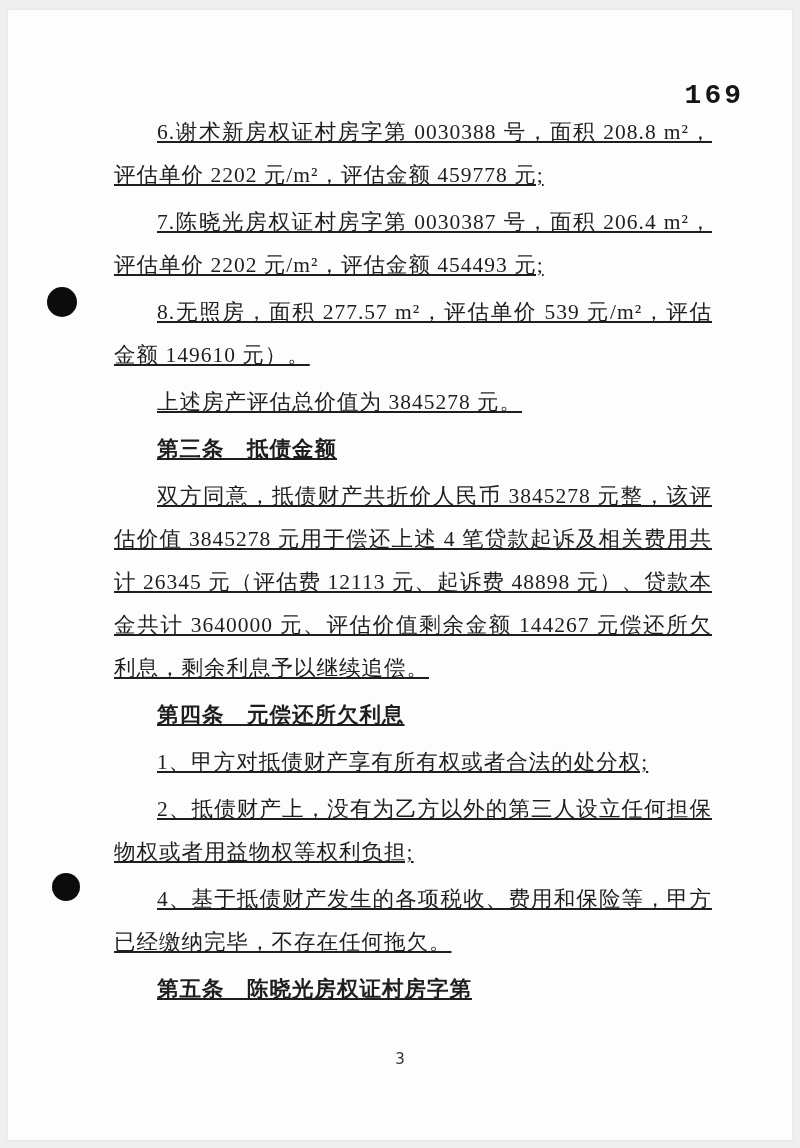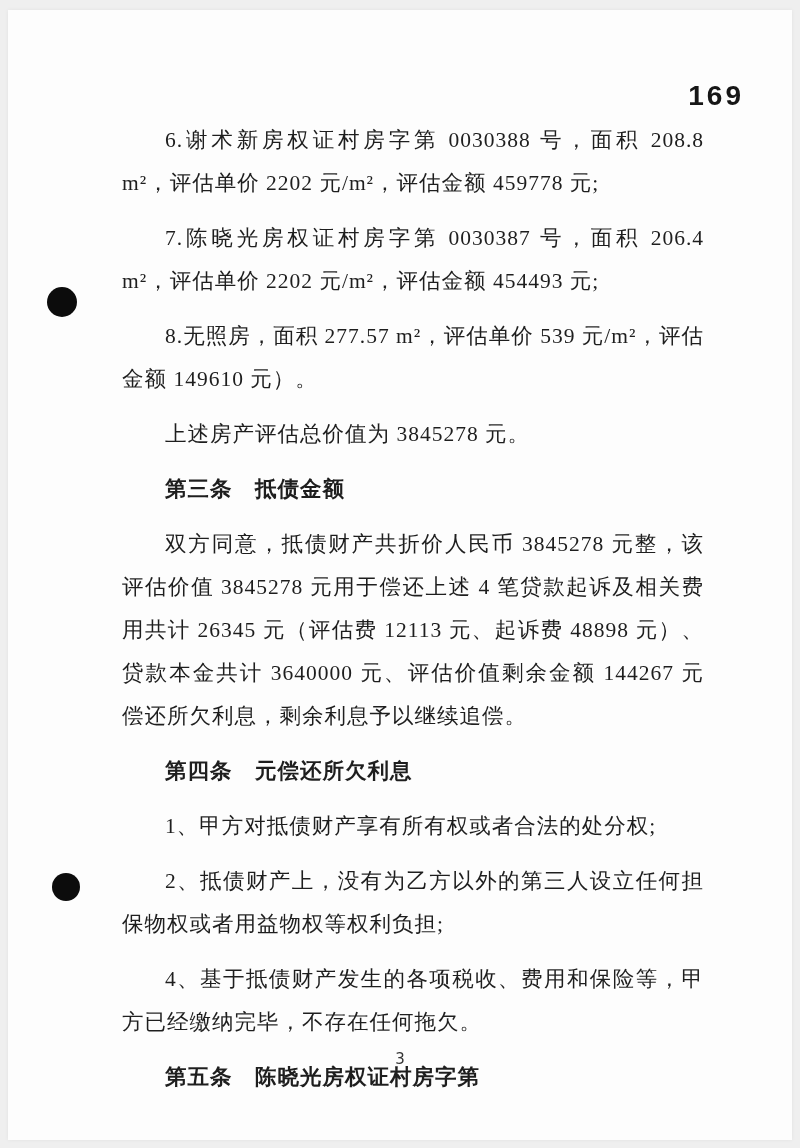--- a/index.html
+++ b/index.html
@@ -23,21 +23,21 @@
     top: 10px;
     width: 784px;
     height: 1130px;
     background: #fdfdfd;
     box-shadow: 0 0 4px rgba(0,0,0,0.06);
   }
   .corner-num {
     position: absolute;
     top: 70px;
     right: 48px;
-    font-family: Liberation Sans, sans-serif;
+    font-family: Liberation Mono, monospace;
     font-weight: bold;
     font-size: 28px;
     letter-spacing: 3px;
     color: #161616;
   }
   .hole {
     position: absolute;
     border-radius: 50%;
     background: #0c0c0c;
   }
@@ -48,22 +48,23 @@
     left: 102px;
     top: 97px;
     width: 606px;
     font-size: 21.5px;
     line-height: 43px;
     letter-spacing: 1px;
     text-align: justify;
     color: #1e1e1e;
   }
   .content p {
-    margin: 12px;
+    margin: 4px;
     text-indent: 2em;
+    text-decoration: underline;
   }
   .content p.heading {
     font-weight: bold;
   }
   .footer-num {
     position: absolute;
     left: 0;
     right: 0;
     top: 1040px;
     text-align: center;

